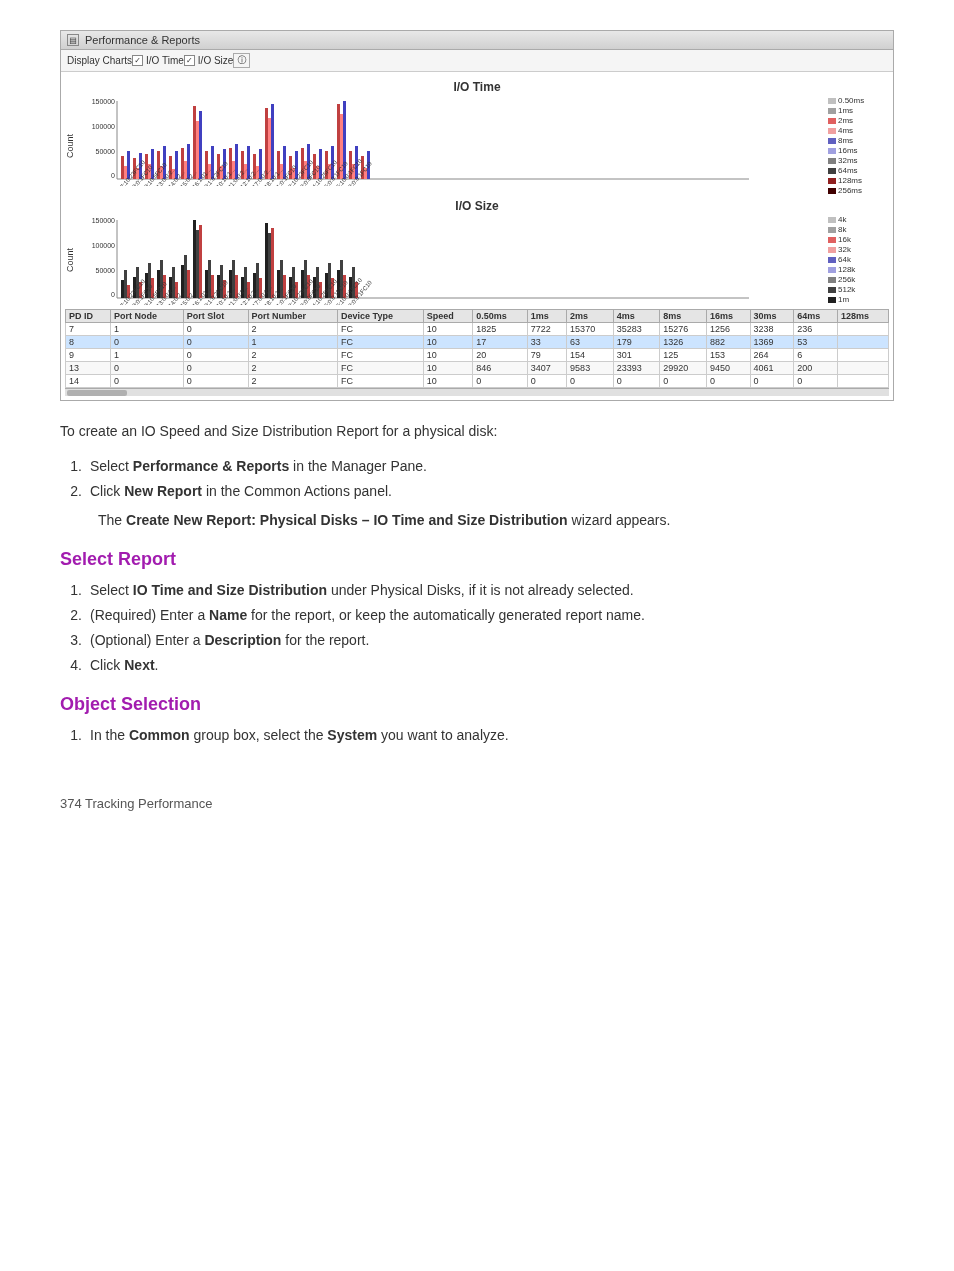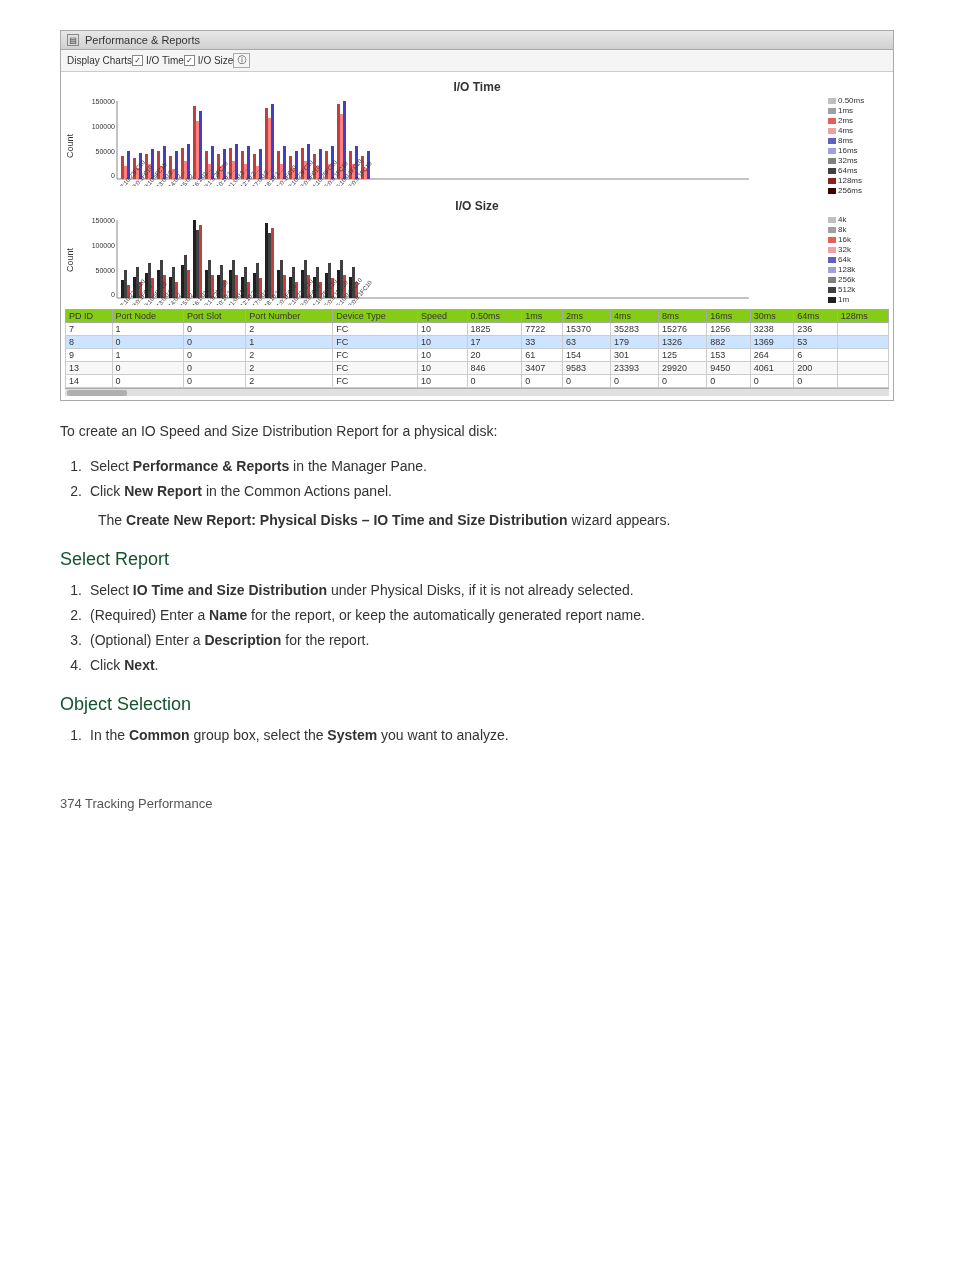--- a/index.html
+++ b/index.html
@@ -149,24 +149,24 @@
     }
 
     
     .data-table {
       width: 100%;
       border-collapse: collapse;
       font-size: 9px;
       margin-top: 2px;
     }
     .data-table th {
-      background: #84cc16;
+      background: #e5e5e5;
       border: 1px solid #aaa;
       padding: 1px 3px;
-      font-weight: normal;
+      font-weight: bold;
       text-align: left;
     }
     .data-table td {
       border: 1px solid #ccc;
       padding: 1px 3px;
       background: #fff;
     }
     .data-table tr:nth-child(even) td {
       background: #f8f8f8;
     }
@@ -204,23 +204,23 @@
 
     .note-line {
       margin-left: 38px;
       margin-top: 8px;
       line-height: 1.5;
     }
 
     b { font-weight: bold; }
 
     h2.section-heading {
-      color: #14532d;
+      color: #a21caf;
       font-size: 18px;
-      font-weight: normal;
+      font-weight: bold;
       margin-top: 18px;
       margin-bottom: 10px;
     }
 
     .page-footer {
       margin-top: 40px;
       color: #555;
       font-size: 13px;
       padding-top: 10px;
       border-top: none;
@@ -622,21 +622,21 @@
               <td></td>
             </tr>
             <tr>
               <td>9</td>
               <td>1</td>
               <td>0</td>
               <td>2</td>
               <td>FC</td>
               <td>10</td>
               <td>20</td>
-              <td>61</td>
+              <td>79</td>
               <td>154</td>
               <td>301</td>
               <td>125</td>
               <td>153</td>
               <td>264</td>
               <td>6</td>
               <td></td>
             </tr>
             <tr>
               <td>13</td>

